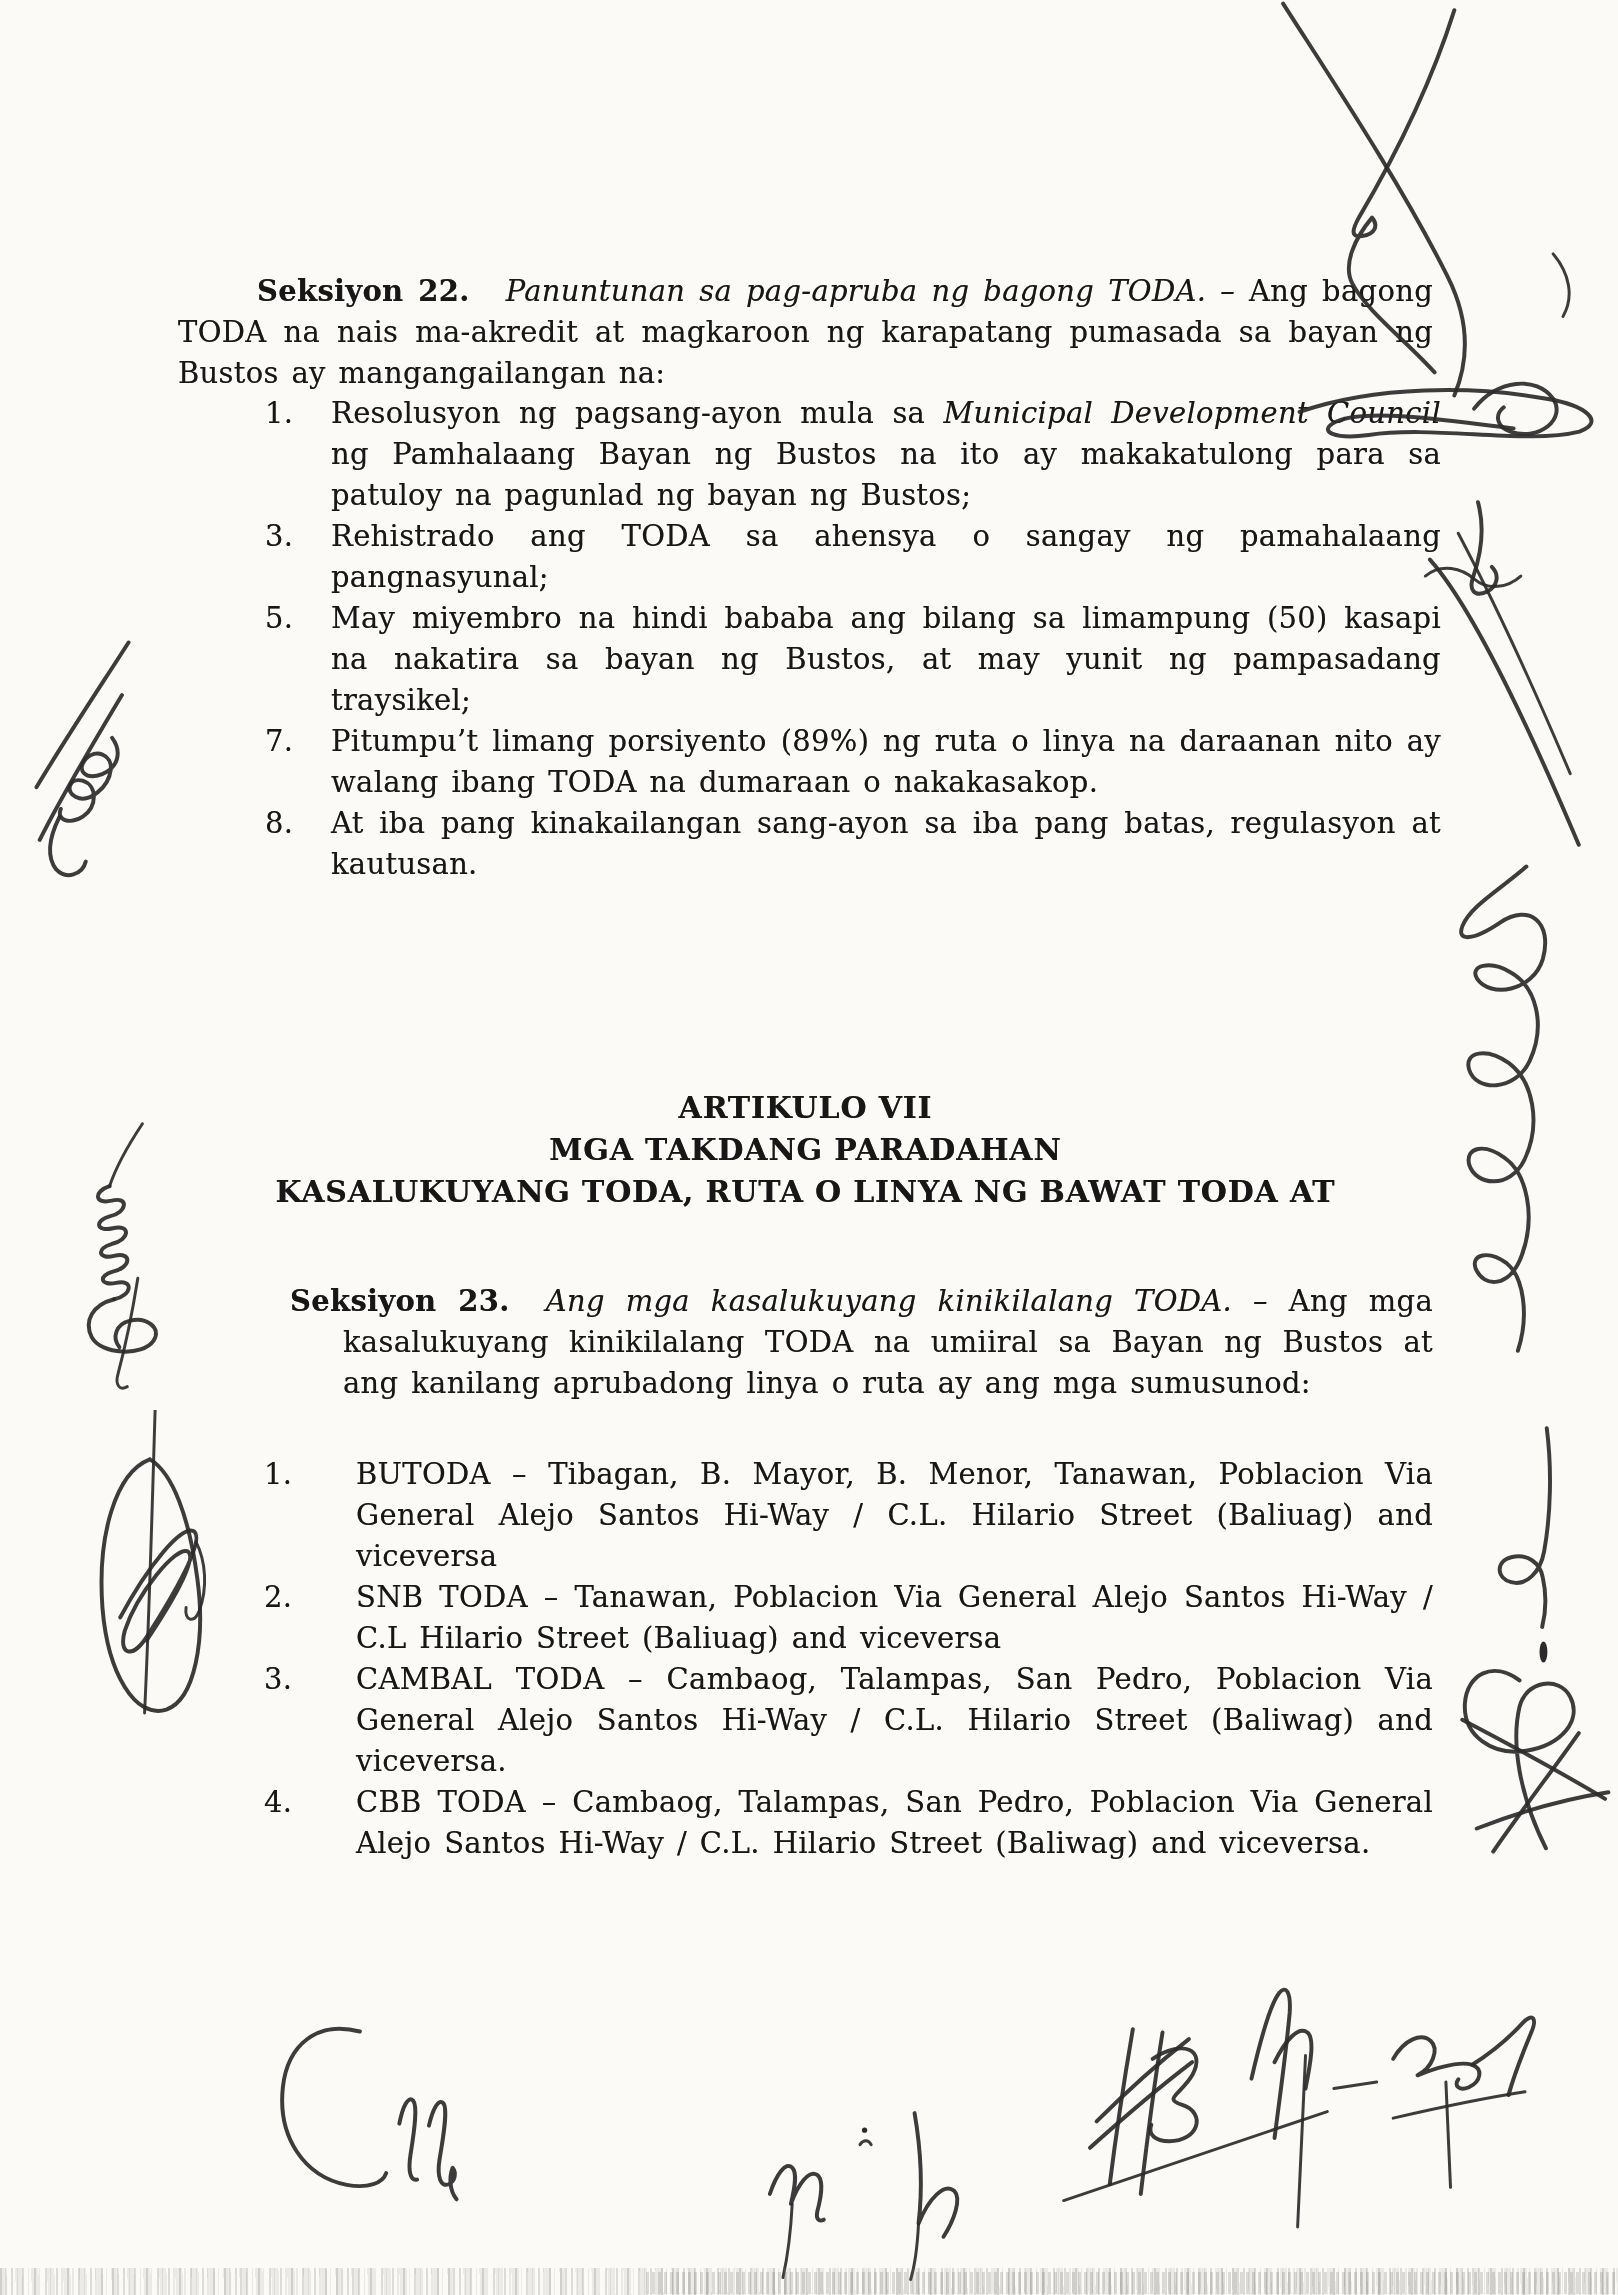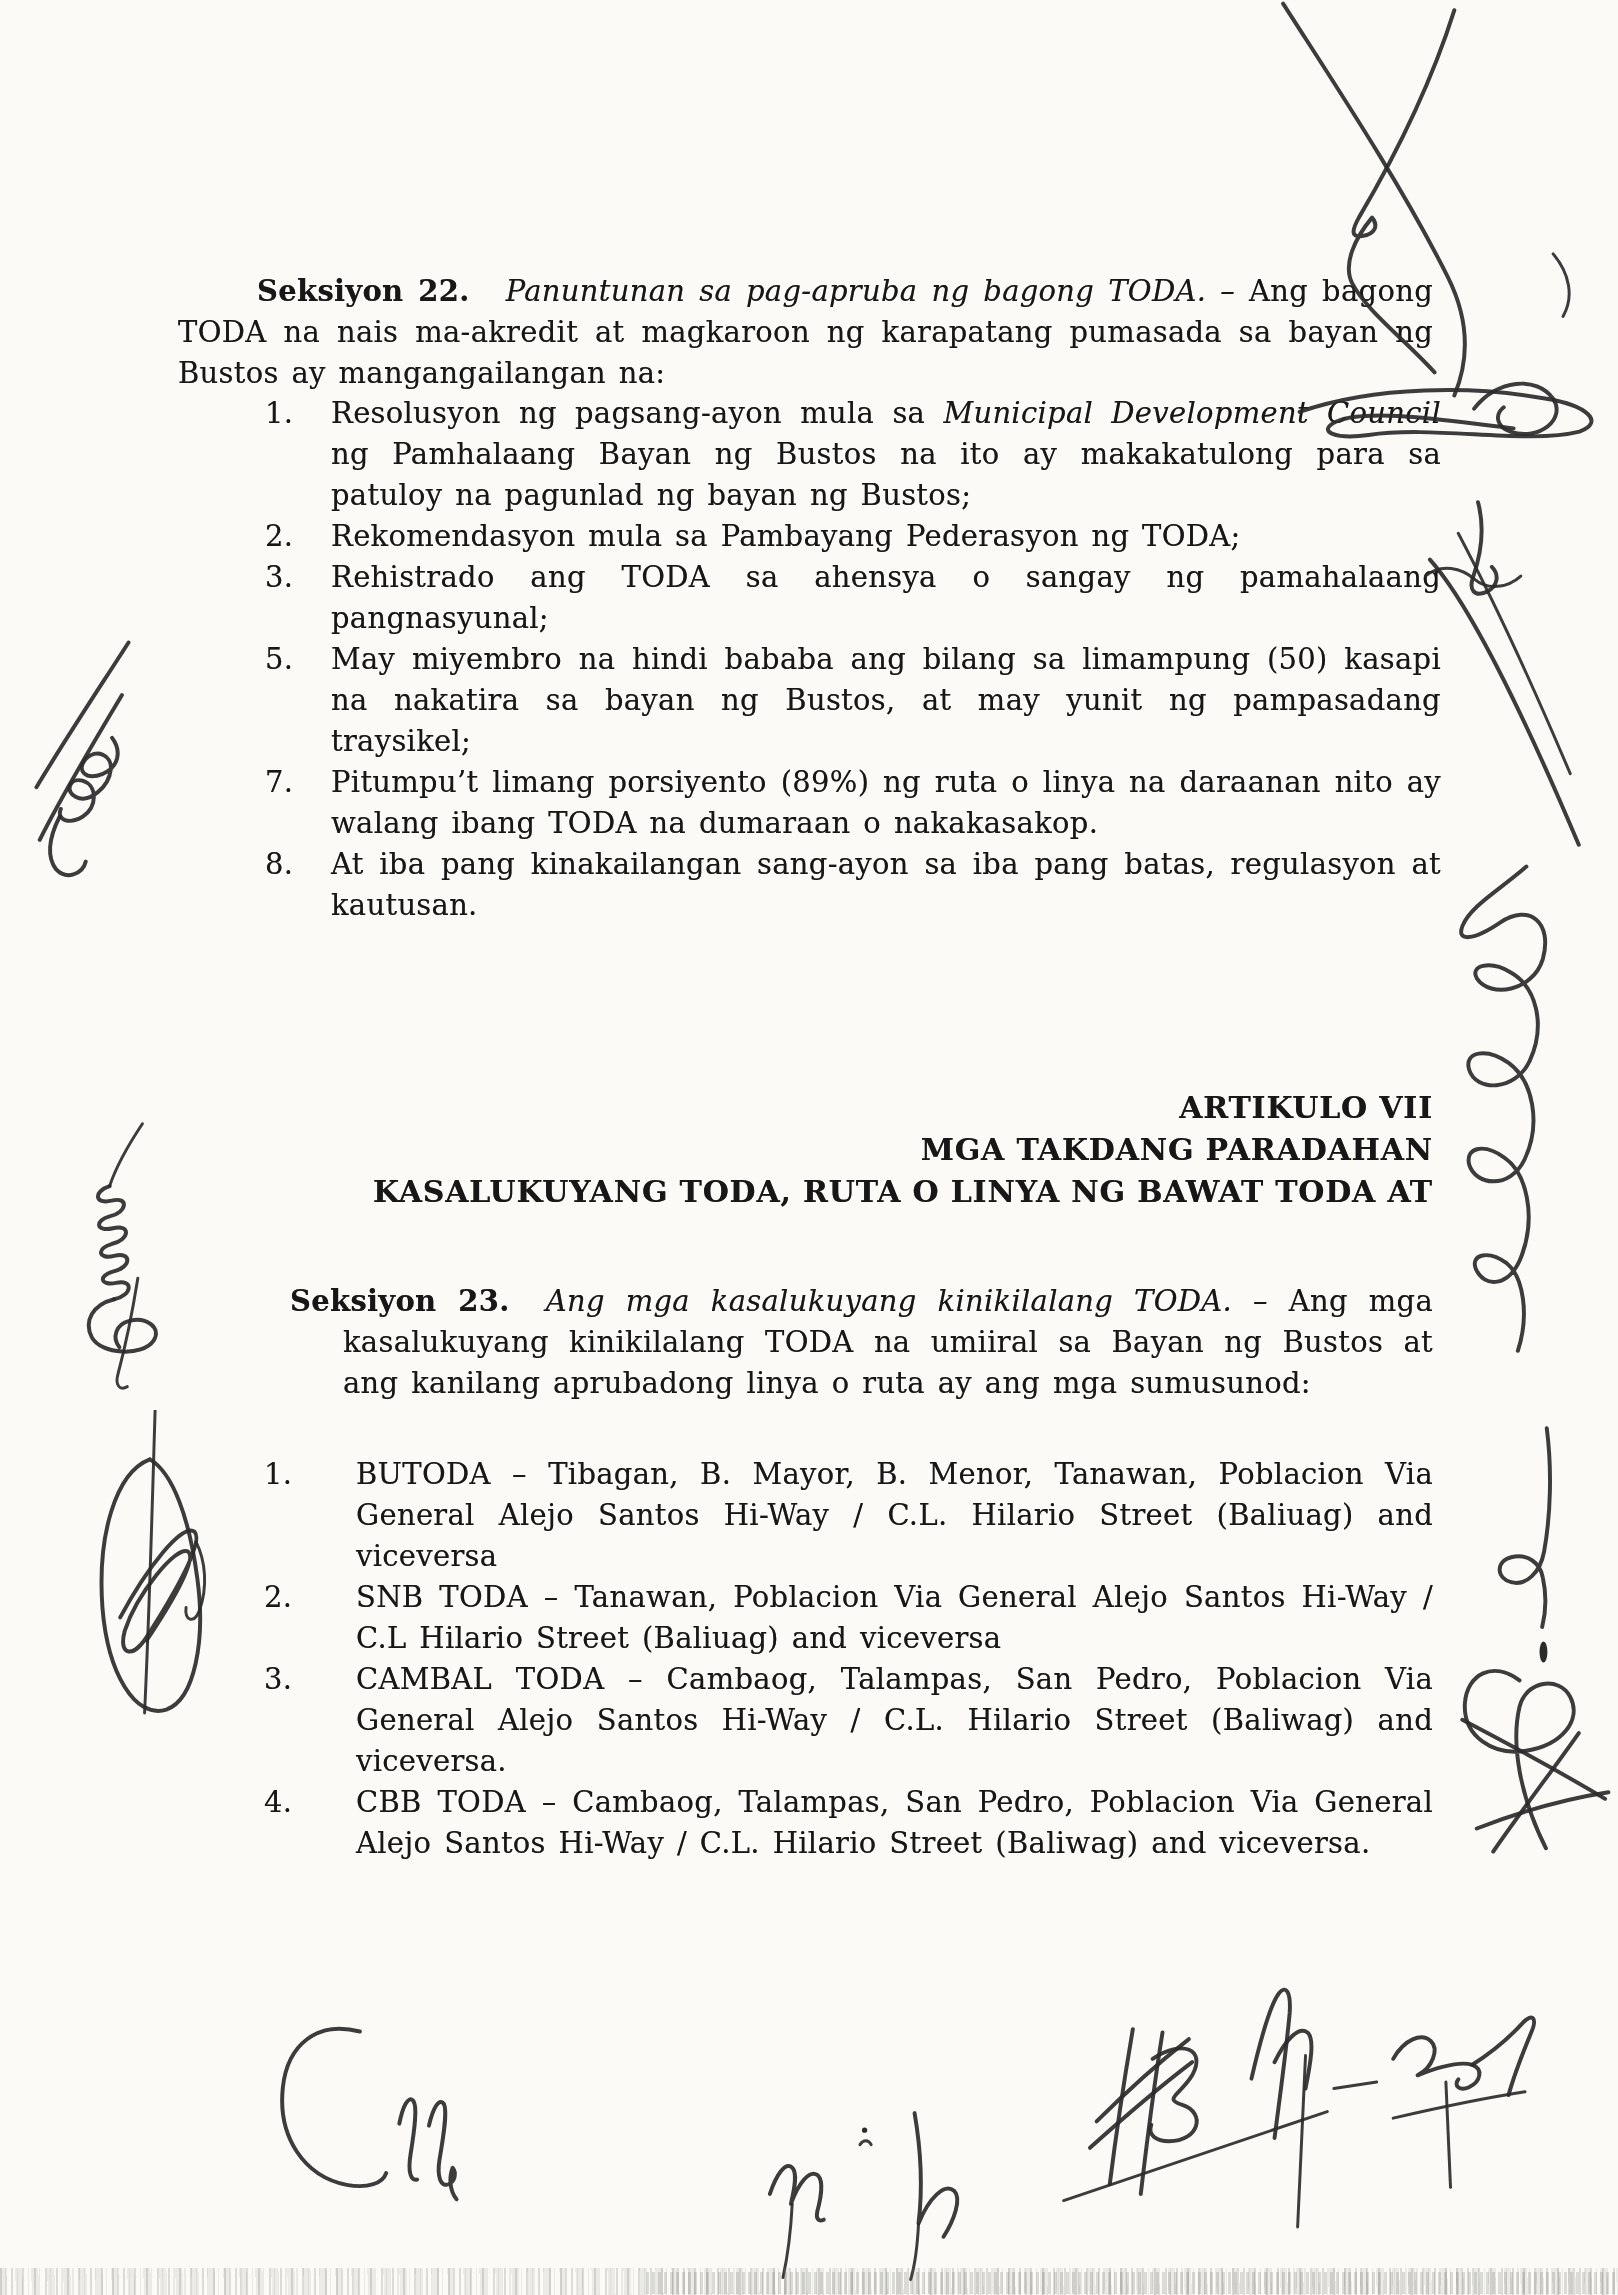--- a/index.html
+++ b/index.html
@@ -20,21 +20,21 @@
     text-shadow:0 0 0.5px rgba(25,25,25,.55);
   }
   b{font-weight:bold;margin-top:44px;}
   i{font-style:italic;}
   .sp{display:inline-block;width:36px;}
   #para-s22{left:178px;top:242px;width:1255px;text-indent:79px;}
   #list-a{left:257px;top:393px;width:1176px;margin-left:8px;--hang:66px;}
   #heading-a7{
     left:178px;top:1087px;width:1255px;
     font-size:30px;line-height:42px;font-weight:bold;
-    text-align:right;letter-spacing:0.8px;
+    text-align:center;letter-spacing:0.8px;
     text-shadow:0 0 0.5px rgba(25,25,25,.6);
   }
   #para-s23{left:343px;top:1252px;width:1090px;text-indent:-53px;}
   #list-b{left:264px;top:1454px;width:1169px;--hang:92px;}
   .row{
     padding-left:var(--hang);
     text-indent:calc(-1 * var(--hang));
     text-align:justify;
   }
   .row .num{display:inline-block;width:var(--hang);text-indent:0;}
@@ -55,21 +55,20 @@
 </style>
 </head>
 <body>
 
 <div id="page">
 
   <p id="para-s22" class="txt-layer body-text"><b>Seksiyon 22.</b><span class="sp"></span><i>Panuntunan sa pag-apruba ng bagong TODA. –</i><span> </span><span>Ang bagong TODA na nais ma-akredit at magkaroon ng karapatang pumasada sa bayan ng Bustos ay mangangailangan na:</span></p>
 
   <div id="list-a" class="txt-layer body-text">
       <div class="row"><span class="num">1.</span><span><span>Resolusyon ng pagsang-ayon mula sa </span><i>Municipal Development Council</i><span> ng Pamhalaang Bayan ng Bustos na ito ay makakatulong para sa patuloy na pagunlad ng bayan ng Bustos;</span></span></div>
-      <div class="row"><span class="num">2.</span><span><span>Rekomendasyon mula sa Pambayang Pederasyon ng TODA;</span></span></div>
       <div class="row"><span class="num">3.</span><span><span>Rehistrado ang TODA sa ahensya o sangay ng pamahalaang pangnasyunal;</span></span></div>
       <div class="row"><span class="num">5.</span><span><span>May miyembro na hindi bababa ang bilang sa limampung (50) kasapi na nakatira sa bayan ng Bustos, at may yunit ng pampasadang traysikel;</span></span></div>
       <div class="row"><span class="num">7.</span><span><span>Pitumpu’t limang porsiyento (89%) ng ruta o linya na daraanan nito ay walang ibang TODA na dumaraan o nakakasakop.</span></span></div>
       <div class="row"><span class="num">8.</span><span><span>At iba pang kinakailangan sang-ayon sa iba pang batas, regulasyon at kautusan.</span></span></div>
     </div>
 
   <div id="heading-a7" class="txt-layer">
     <div>ARTIKULO VII</div>
     <div>MGA TAKDANG PARADAHAN</div>
     <div>KASALUKUYANG TODA, RUTA O LINYA NG BAWAT TODA AT</div>

